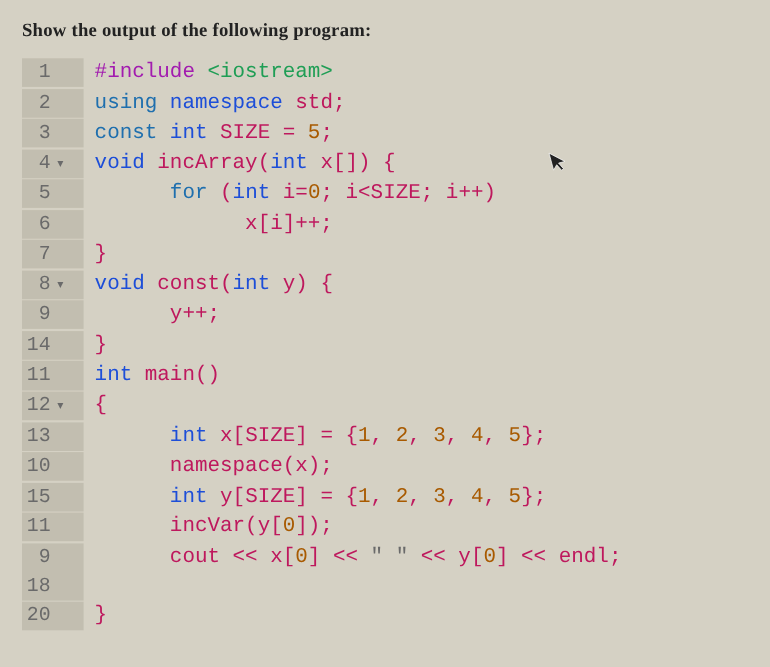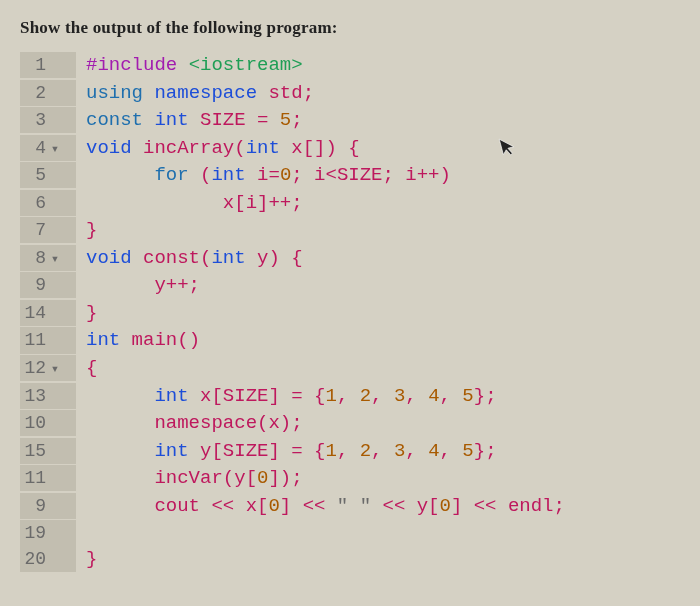--- a/index.html
+++ b/index.html
@@ -84,21 +84,21 @@
     <div class="code-line"><span class="gutter"><span>8</span><span class="fold">▾</span></span><span><span class="kw-brown">void</span><span class="ident"> const(</span><span class="kw-brown">int</span><span class="ident"> y) {</span></span></div>
     <div class="code-line"><span class="gutter"><span>9</span><span class="fold"></span></span><span><span class="ident">      y++;</span></span></div>
     <div class="code-line"><span class="gutter"><span>14</span><span class="fold"></span></span><span><span class="ident">}</span></span></div>
     <div class="code-line"><span class="gutter"><span>11</span><span class="fold"></span></span><span><span class="kw-brown">int</span><span class="ident"> main()</span></span></div>
     <div class="code-line"><span class="gutter"><span>12</span><span class="fold">▾</span></span><span><span class="ident">{</span></span></div>
     <div class="code-line"><span class="gutter"><span>13</span><span class="fold"></span></span><span><span class="ident">      </span><span class="kw-brown">int</span><span class="ident"> x[SIZE] = {</span><span class="num">1</span><span class="ident">, </span><span class="num">2</span><span class="ident">, </span><span class="num">3</span><span class="ident">, </span><span class="num">4</span><span class="ident">, </span><span class="num">5</span><span class="ident">};</span></span></div>
     <div class="code-line"><span class="gutter"><span>10</span><span class="fold"></span></span><span><span class="ident">      namespace(x);</span></span></div>
     <div class="code-line"><span class="gutter"><span>15</span><span class="fold"></span></span><span><span class="ident">      </span><span class="kw-brown">int</span><span class="ident"> y[SIZE] = {</span><span class="num">1</span><span class="ident">, </span><span class="num">2</span><span class="ident">, </span><span class="num">3</span><span class="ident">, </span><span class="num">4</span><span class="ident">, </span><span class="num">5</span><span class="ident">};</span></span></div>
     <div class="code-line"><span class="gutter"><span>11</span><span class="fold"></span></span><span><span class="ident">      incVar(y[</span><span class="num">0</span><span class="ident">]);</span></span></div>
     <div class="code-line"><span class="gutter"><span>9</span><span class="fold"></span></span><span><span class="ident">      cout &lt;&lt; x[</span><span class="num">0</span><span class="ident">] &lt;&lt; </span><span class="str">" "</span><span class="ident"> &lt;&lt; y[</span><span class="num">0</span><span class="ident">] &lt;&lt; endl;</span></span></div>
-    <div class="code-line"><span class="gutter"><span>19</span><span class="fold"></span></span></div>
+    <div class="code-line"><span class="gutter"><span>18</span><span class="fold"></span></span></div>
     <div class="code-line"><span class="gutter"><span>20</span><span class="fold"></span></span><span><span class="ident">}</span></span></div>
   </div>
 
 <div class="cursor-arrow">
   <svg width="18" height="22" viewBox="0 0 18 22">
     <path d="M2 2 L2 18 L6 14 L9 20 L11 19 L8 13 L14 13 Z" fill="#222" stroke="#fff" stroke-width="0.6"></path>
   </svg>
 </div>
 
 </body></html>

